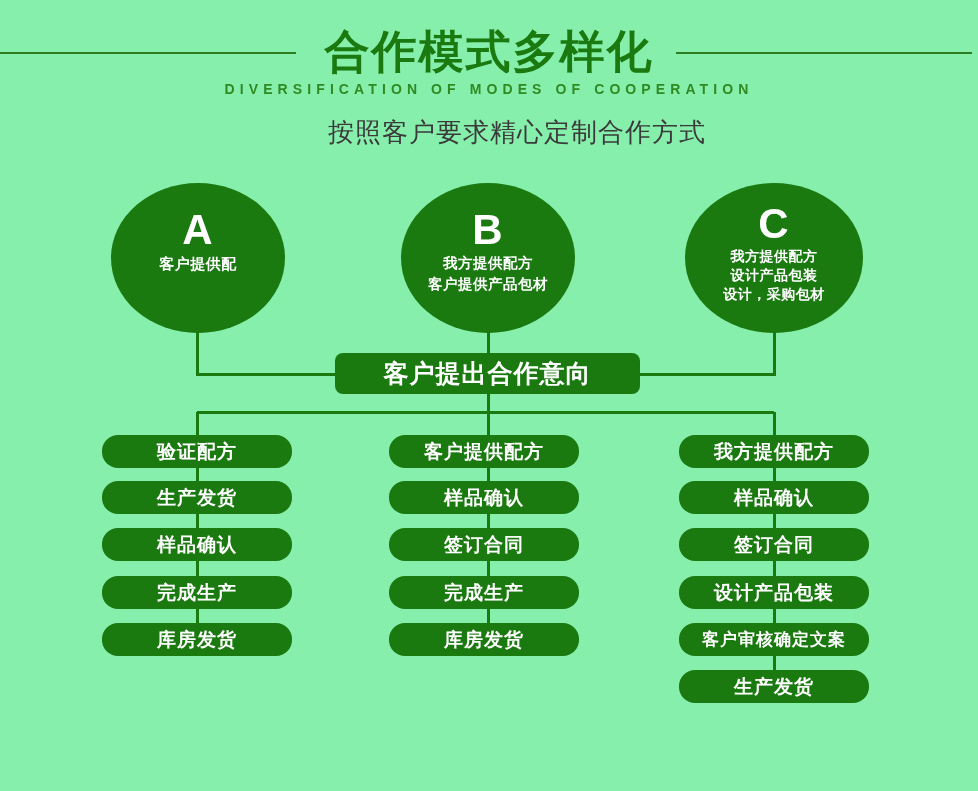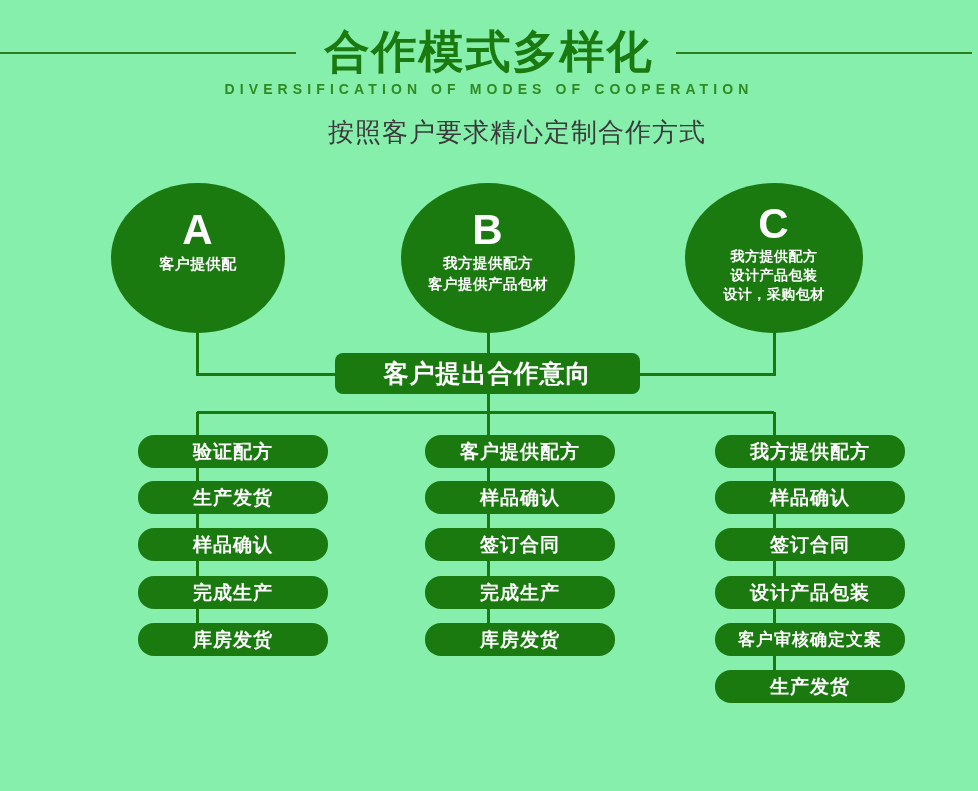--- a/index.html
+++ b/index.html
@@ -139,21 +139,20 @@
     top: 353px;
     width: 305px;
     height: 41px;
     font-size: 25px;
     border-radius: 8px;
   }
   .pill-step {
     height: 33px;
     font-size: 19px;
     border-radius: 16px;
-    margin-left: 36px;
   }
   .col-a .pill-step { left: 102px; width: 190px; }
   .col-b .pill-step { left: 389px; width: 190px; }
   .col-c .pill-step { left: 679px; width: 190px; }
 </style>
 </head>
 <body>
 
 <div id="stage">
 

